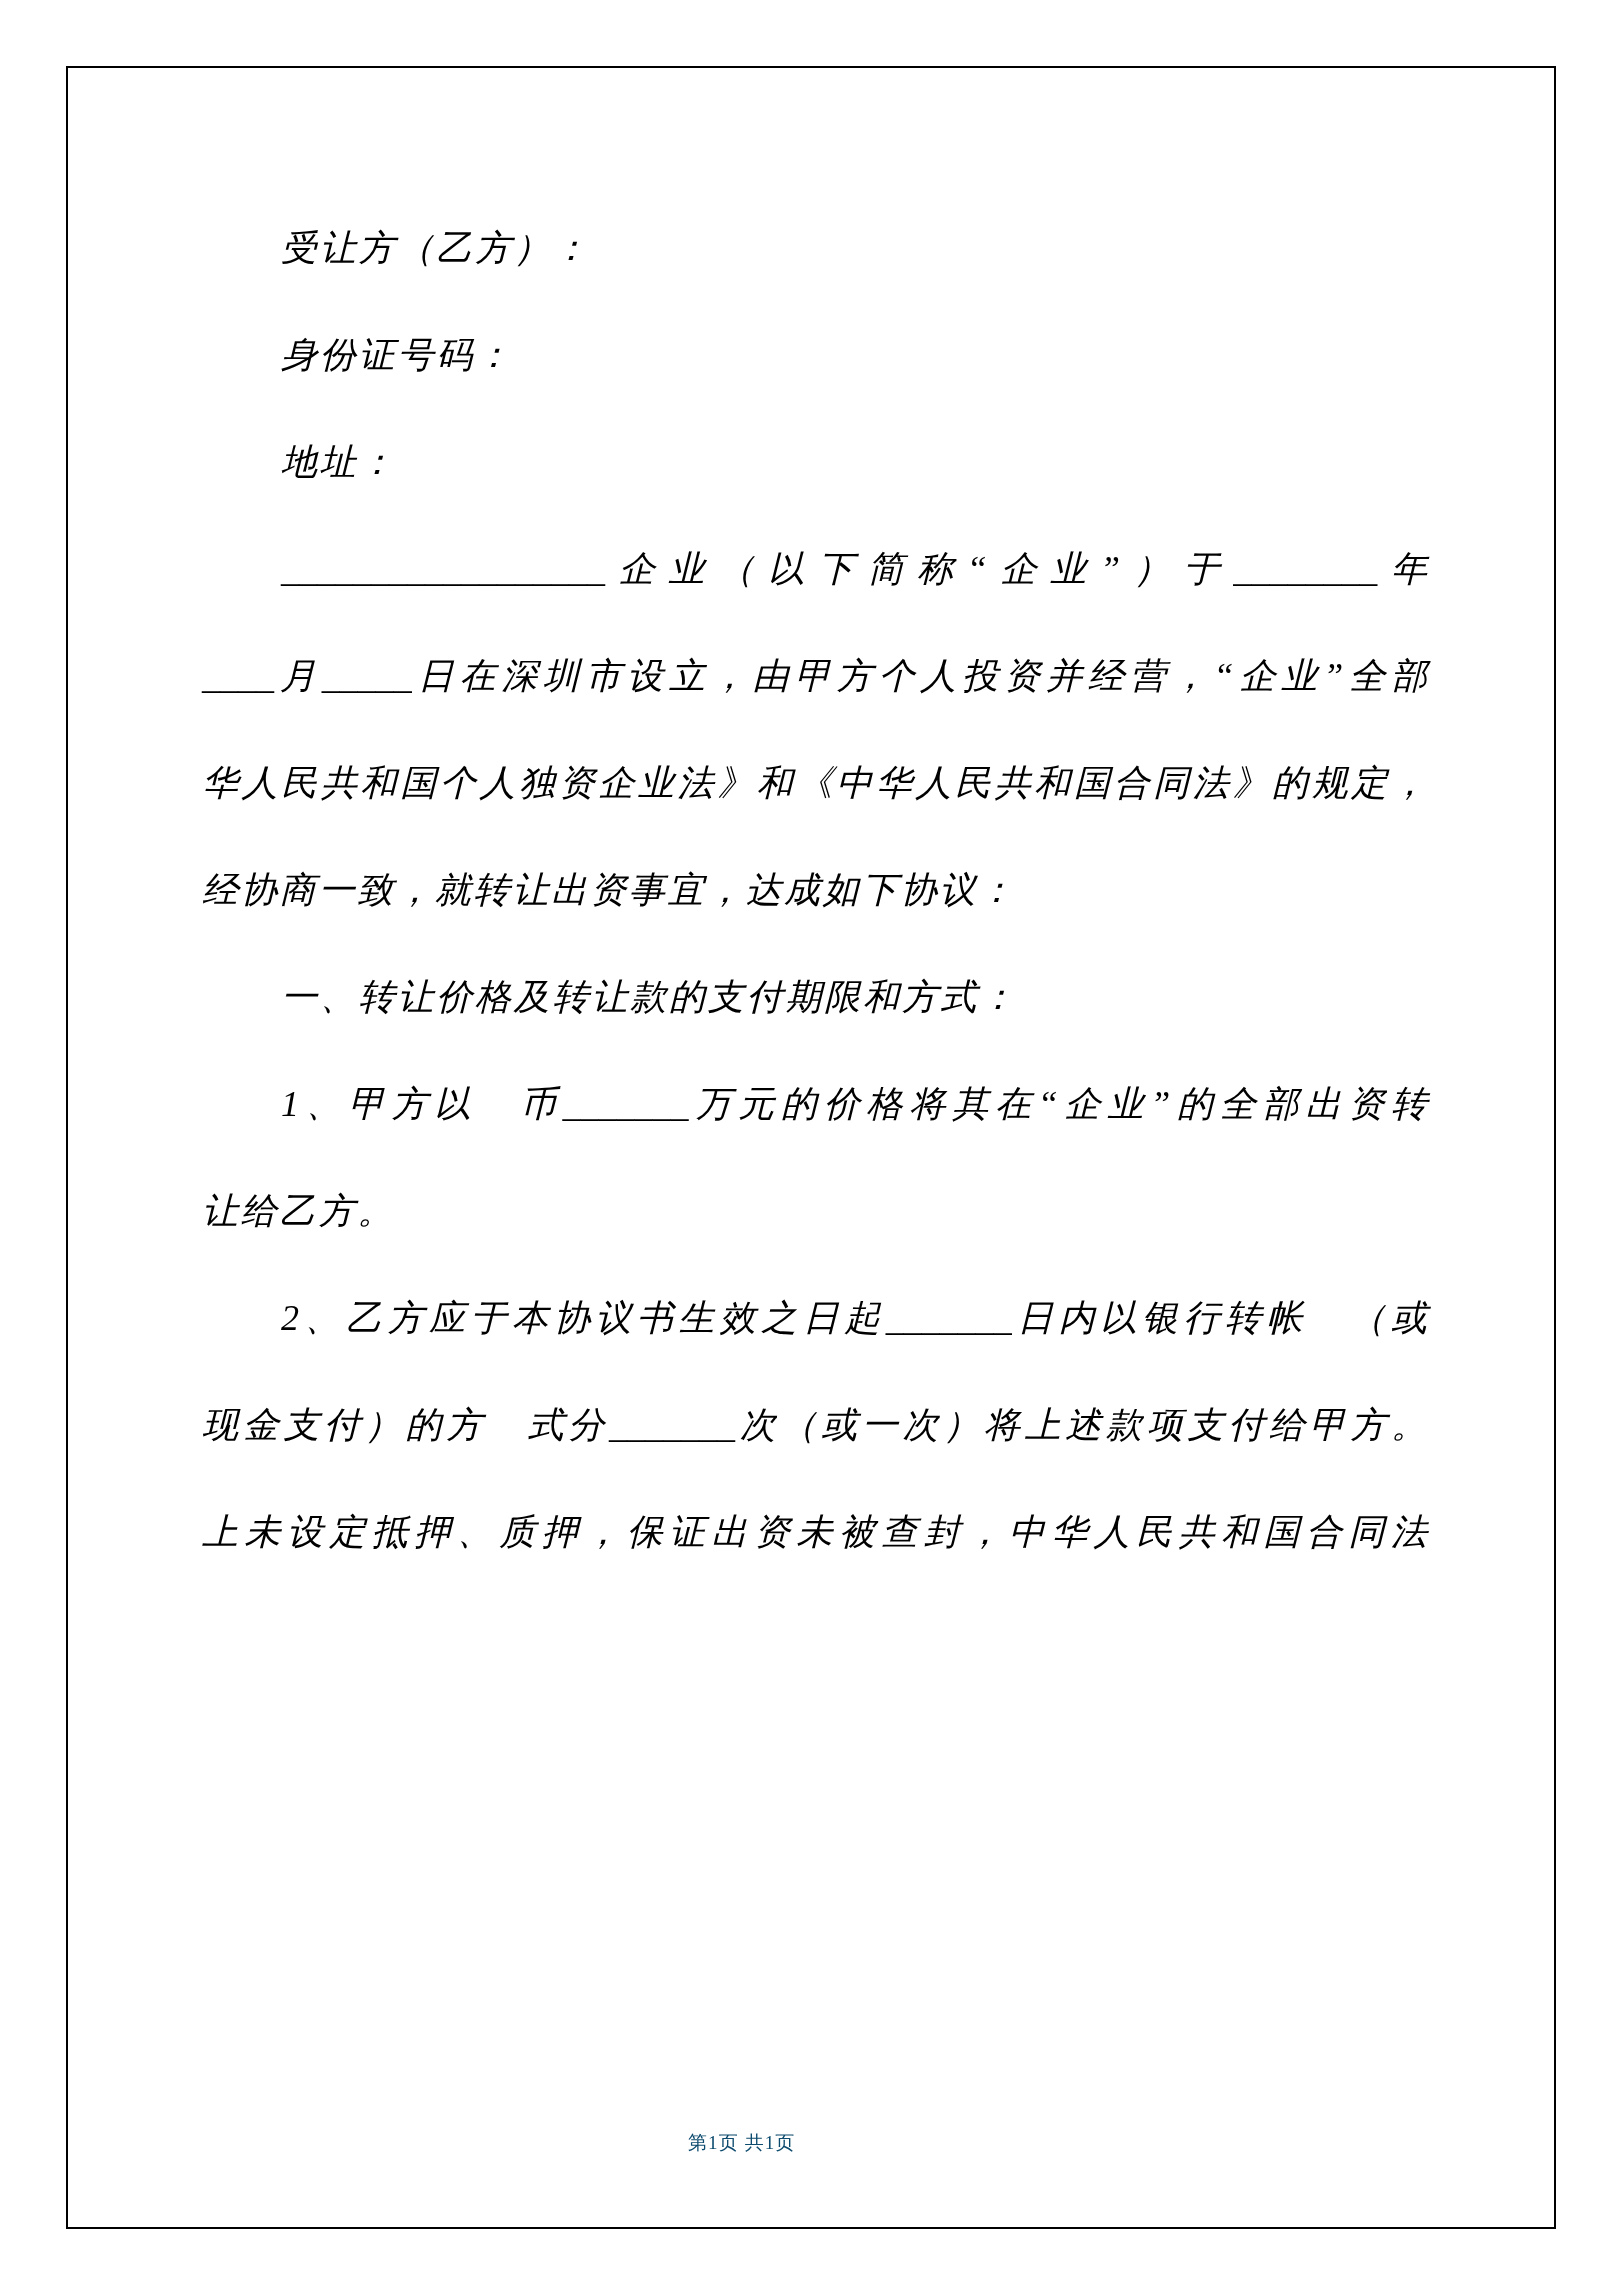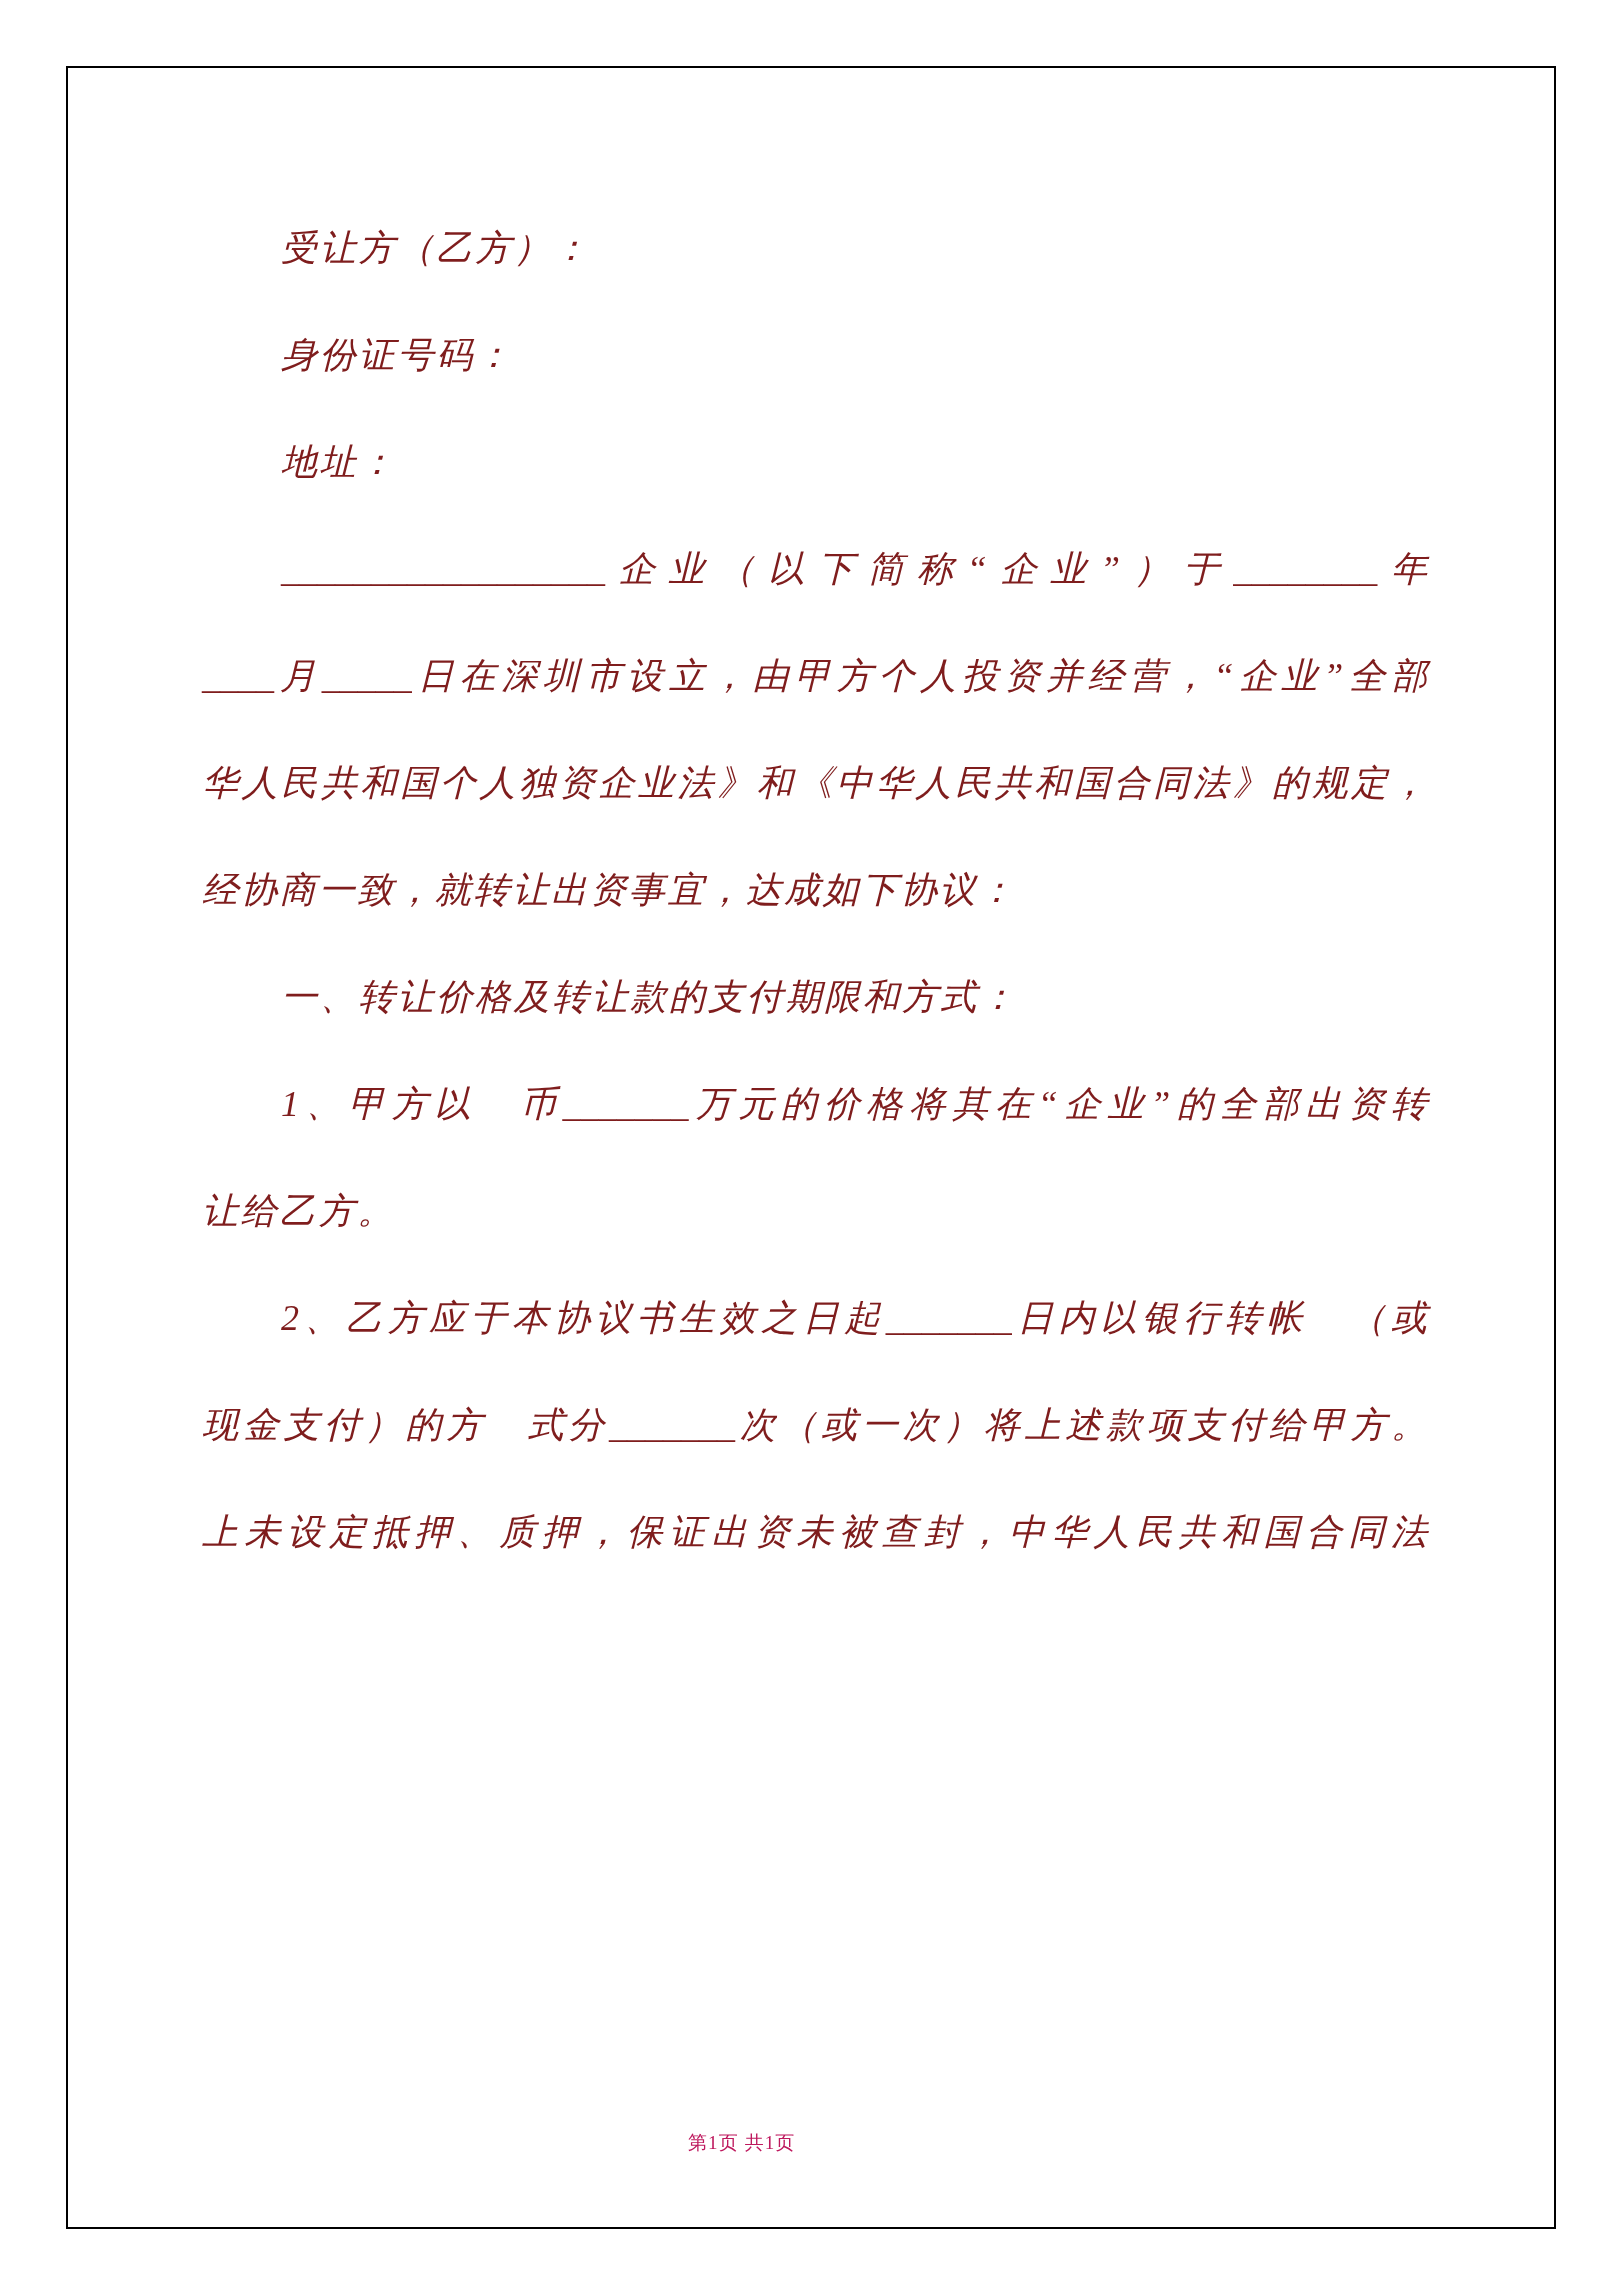--- a/index.html
+++ b/index.html
@@ -24,21 +24,21 @@
     border: 2.2px solid #000000;
   }
   .text-block {
     position: absolute;
     left: 202px;
     top: 195px;
     width: 1225px;
     font-family: "Liberation Serif", "DejaVu Serif", serif;
     font-style: italic;
     font-size: 36px;
-    color: #7f1d1d;
+    color: #000000;
   }
   .line {
     height: 107px;
     line-height: 107px;
     letter-spacing: 2.8px;
     white-space: nowrap;
     overflow: visible;
   }
   .line.indent {
     text-indent: 79px;
@@ -51,21 +51,21 @@
     text-align-last: justify;
   }
   .footer {
     position: absolute;
     left: 688px;
     top: 2130px;
     font-family: "Liberation Serif", "DejaVu Serif", serif;
     font-style: normal;
     font-size: 19px;
     letter-spacing: 1.1px;
-    color: #be185d;
+    color: #0c4a6e;
     white-space: nowrap;
   }
 </style>
 </head>
 <body>
 
 <div class="screen">
   <div class="page-border"></div>
   <div class="text-block" id="text-block">
       <div class="line indent">受让方（乙方）：</div>

